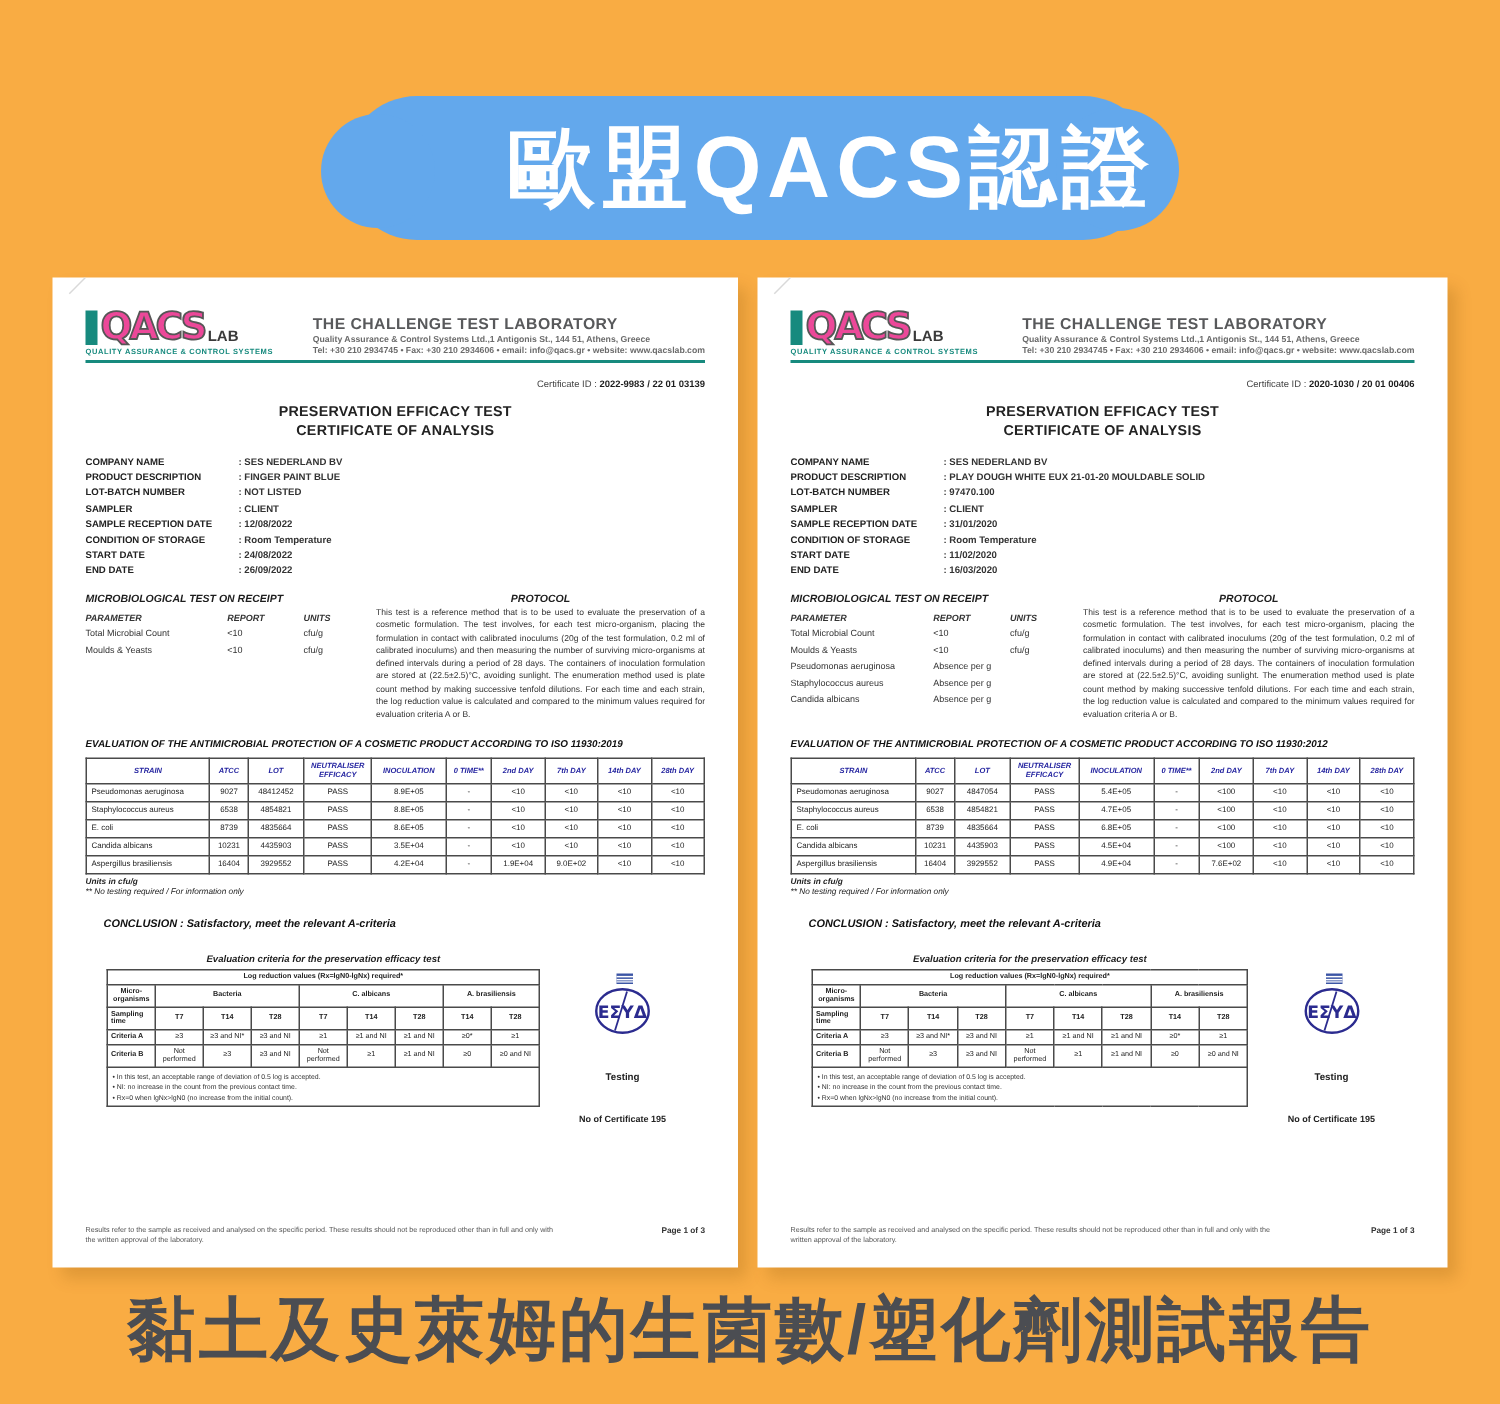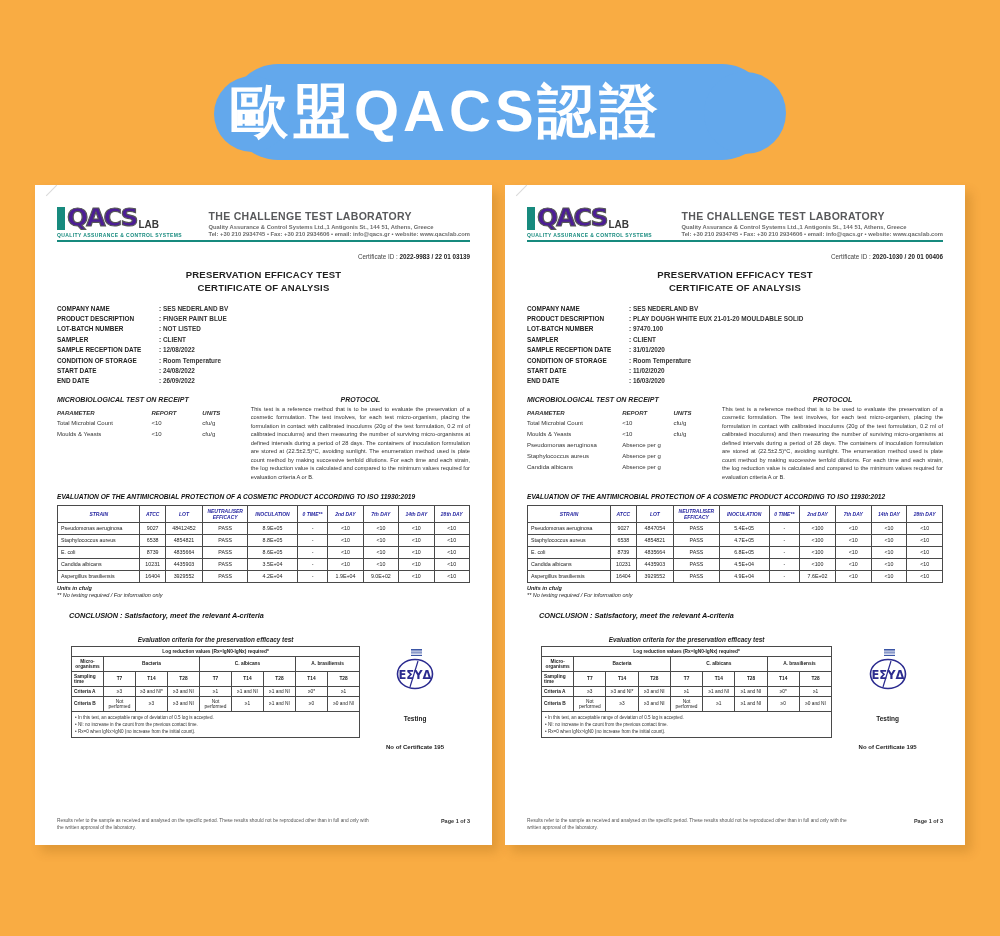--- a/index.html
+++ b/index.html
@@ -4,21 +4,21 @@
 <style>
   * { margin:0; padding:0; box-sizing:border-box; }
   html,body { width:1000px; height:936px; }
   body { font-family:"Liberation Sans", sans-serif; background:#F9AC43; position:relative; overflow:hidden; }
 
   .page { position:relative; width:1000px; height:936px; background:#F9AC43; }
 
   
   .badge { position:absolute; left:230px; top:64px; width:540px; height:96px;
            background:#63A8EC; border-radius:52px;
-           display:flex; align-items:center; justify-content:flex-start; }
+           display:flex; align-items:center; justify-content:flex-end; }
   .badge::before { content:""; position:absolute; left:-16px; top:12px; width:76px; height:76px;
            border-radius:50%; background:#63A8EC; }
   .badge::after  { content:""; position:absolute; right:-16px; top:8px; width:82px; height:82px;
            border-radius:50%; background:#63A8EC; }
   .badge-text { position:relative; z-index:1; font-size:58px; font-weight:800; color:#FFFFFF;
            letter-spacing:4px; white-space:nowrap; }
 
   
   .caption { position:absolute; top:856px; left:0; width:100%; text-align:center;
            font-size:46px; font-weight:bold; color:#4B4D52; letter-spacing:2px; white-space:nowrap; }
@@ -28,21 +28,21 @@
   .doc { position:absolute; top:185px; width:457px; height:660px; background:#FFFFFF;
          padding:14px 22px 10px 22px; box-shadow:6px 7px 10px rgba(120,70,0,0.20); }
   .doc:nth-child(1){ left:35px; }
   .doc:nth-child(2){ left:505px; width:460px; }
   .doc::before{ content:""; position:absolute; top:5px; left:9px; width:15px; height:1px;
          background:#D9D9D9; transform:rotate(-45deg); }
 
   .doc-header { display:flex; justify-content:space-between; align-items:flex-end; margin-top:8px; }
   .logo-top { display:flex; align-items:flex-start; }
   .logo-bar { width:8px; height:23px; background:#178A7E; margin-right:2px; }
-  .logo-brand { font-size:25px; line-height:21px; font-weight:800; color:#4c1d95;
+  .logo-brand { font-size:25px; line-height:21px; font-weight:800; color:#ec4899;
           -webkit-text-stroke:1.2px #565656; letter-spacing:-2px; font-family:"DejaVu Sans",sans-serif; }
   .logo-lab { font-size:10px; font-weight:bold; color:#3A3A3A; align-self:flex-end; margin-left:2px; }
   .logo-tagline { font-size:5px; font-weight:bold; color:#178A7E; letter-spacing:0.4px; margin-top:2px; white-space:nowrap; }
   .head-right { padding-bottom:1px;font-weight:bold; }
   .lab-name { font-size:10.5px; color:#58595B; letter-spacing:0.3px; white-space:nowrap; }
   .lab-addr, .lab-contact { font-size:5.8px; color:#6B6B6B; margin-top:1.5px; white-space:nowrap; }
   .teal-rule { border-bottom:2.5px solid #178A7E; margin-top:2px; }
 
   .cert-id { text-align:right; font-size:6.3px; color:#444; margin-top:11px; }
   .cert-id-val { font-weight:bold; color:#1d1d1d; }
@@ -634,13 +634,14 @@
       </div>
     </div>
 
     <div class="doc-footer">
       <div class="footer-note">Results refer to the sample as received and analysed on the specific period. These results should not be reproduced other than in full and only with the written approval of the laboratory.</div>
       <div class="footer-page">Page 1 of 3</div>
     </div>
 
   </div>
 </div>
+  <div class="caption">黏土及史萊姆的生菌數/塑化劑測試報告</div>
 </div>
 
 </body></html>

